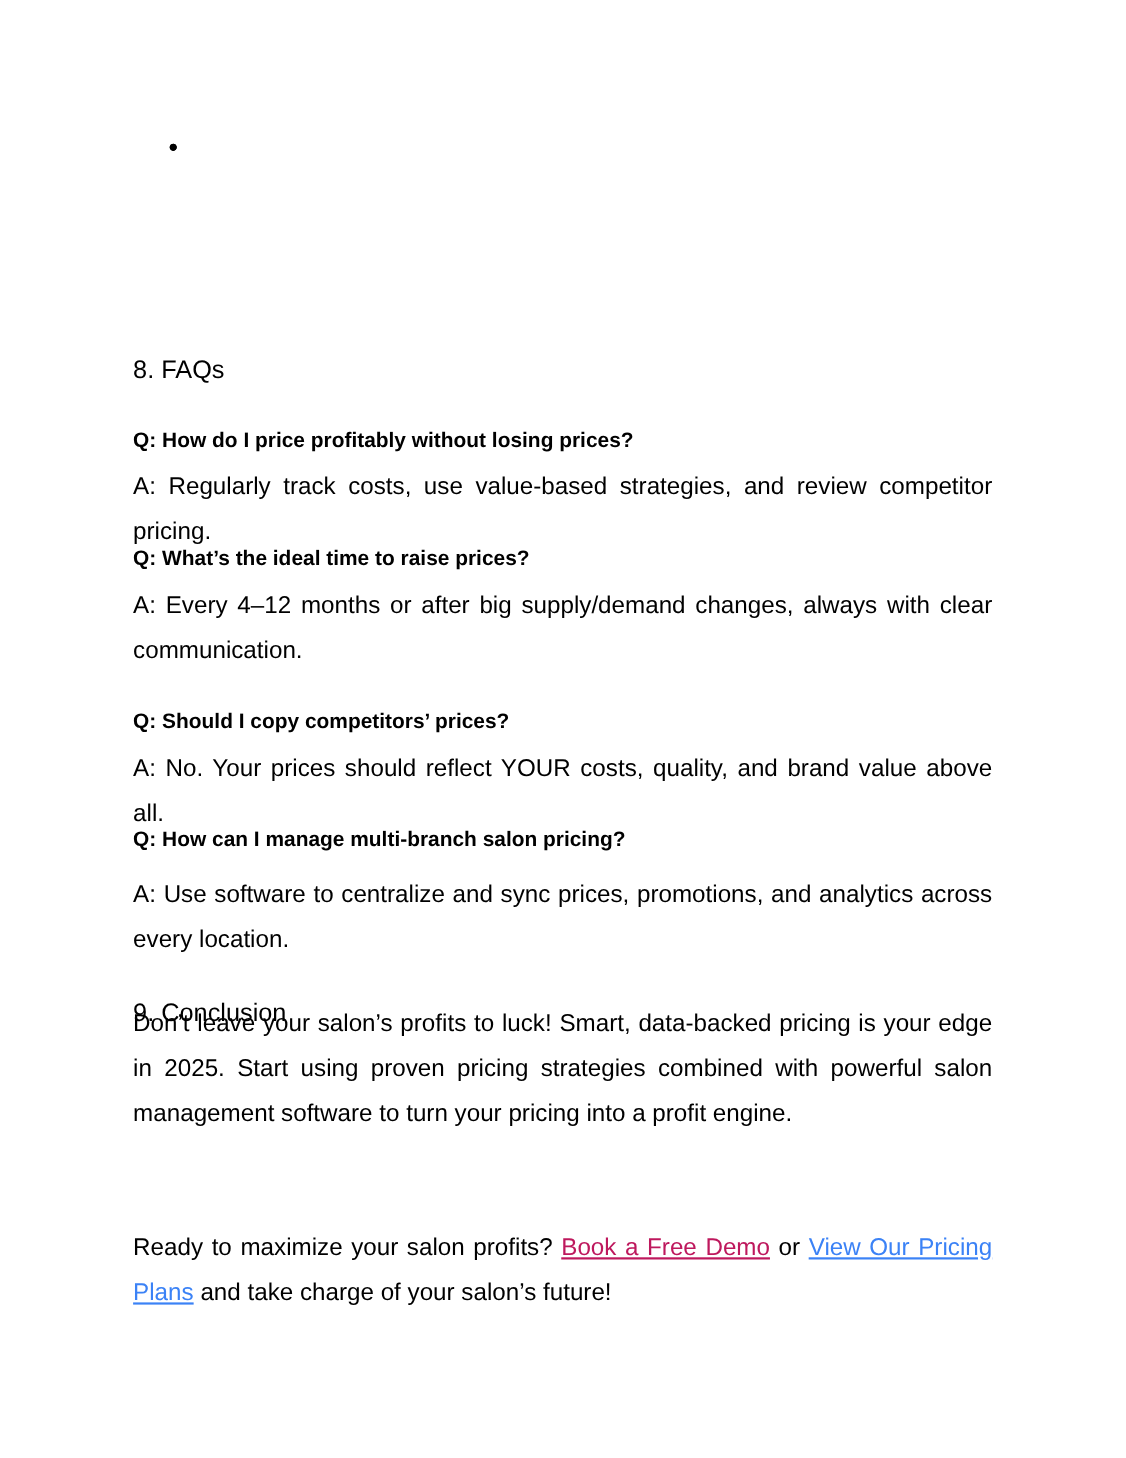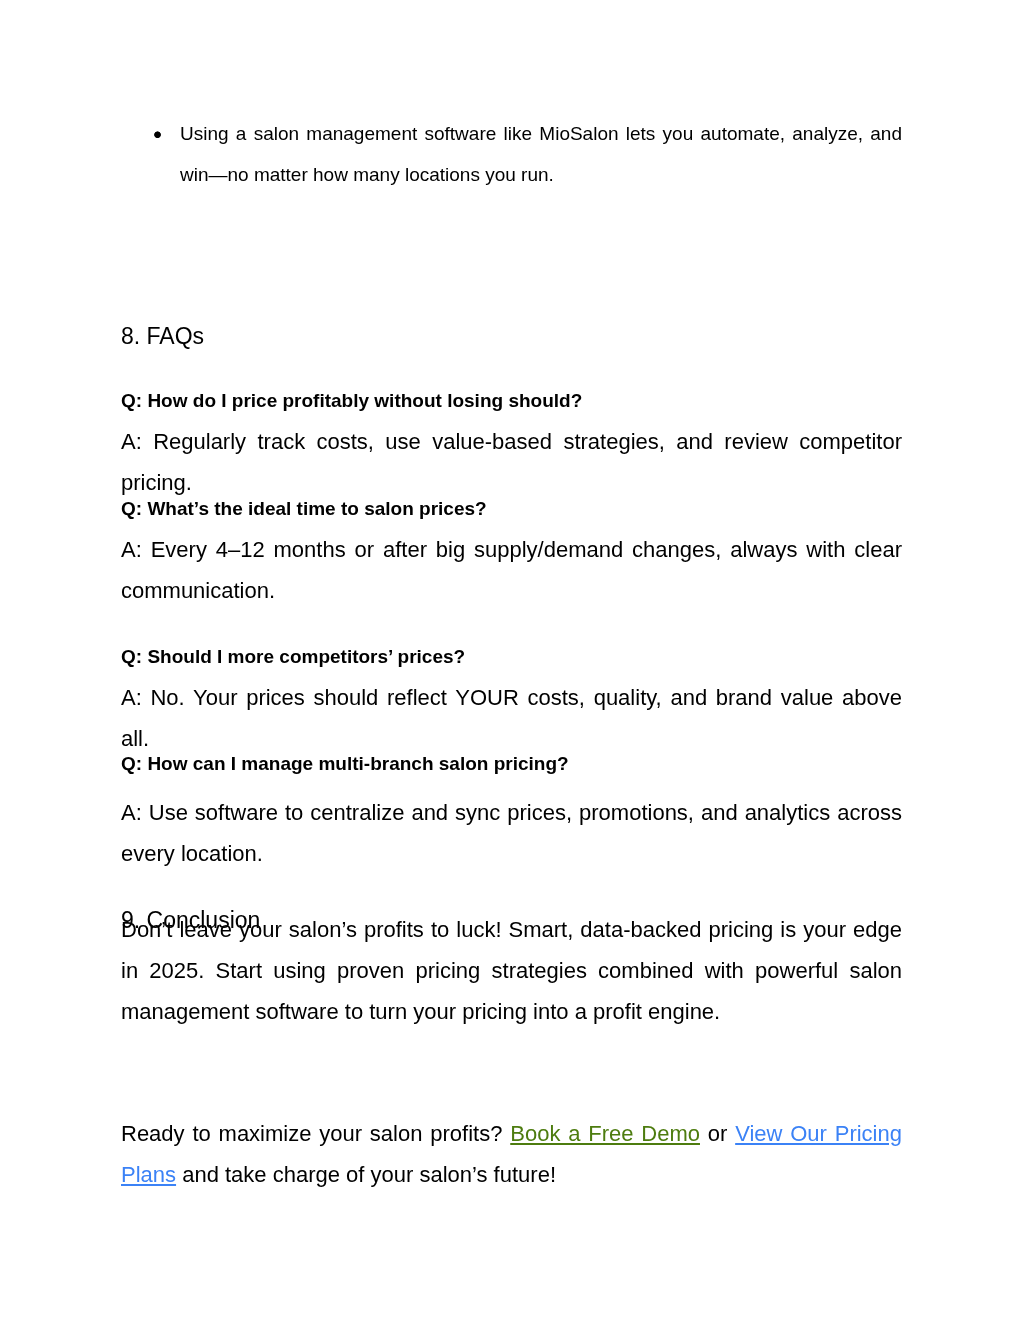--- a/index.html
+++ b/index.html
@@ -17,36 +17,36 @@
   .a { position: absolute; left: 0; width: 781px; }
   .link { color: #1155cc; text-decoration: underline; cursor: pointer; }
 </style>
 </head>
 <body>
 
 <div class="page">
 
   <ul class="bullets">
     <li><span class="dot">●</span></li>
-    <li><span class="dot">●</span><span>Using a salon management software like MioSalon lets you automate, analyze, and win—no matter how many locations you run.</span></li>
+    <li><span class="dot">●</span></li>
   </ul>
 
   <h2 class="h2" style="top:321px">8. FAQs</h2>
 
-  <p class="q" style="top:380px">Q: How do I price profitably without losing should?</p>
+  <p class="q" style="top:380px">Q: How do I price profitably without losing prices?</p>
   <p class="p a" style="top:421px">A: Regularly track costs, use value-based strategies, and review competitor pricing.</p>
 
-  <p class="q" style="top:488px">Q: What’s the ideal time to salon prices?</p>
+  <p class="q" style="top:488px">Q: What’s the ideal time to raise prices?</p>
   <p class="p a" style="top:529px">A: Every 4–12 months or after big supply/demand changes, always with clear communication.</p>
 
-  <p class="q" style="top:636px">Q: Should I more competitors’ prices?</p>
+  <p class="q" style="top:636px">Q: Should I copy competitors’ prices?</p>
   <p class="p a" style="top:677px">A: No. Your prices should reflect YOUR costs, quality, and brand value above all.</p>
 
   <p class="q" style="top:743px">Q: How can I manage multi-branch salon pricing?</p>
   <p class="p a" style="top:792px">A: Use software to centralize and sync prices, promotions, and analytics across every location.</p>
 
   <h2 class="h2" style="top:905px">9. Conclusion</h2>
 
   <p class="p a" style="top:909px">Don’t leave your salon’s profits to luck! Smart, data-backed pricing is your edge in 2025. Start using proven pricing strategies combined with powerful salon management software to turn your pricing into a profit engine.</p>
 
-  <p class="p a" style="top:1113px"><span>Ready to maximize your salon profits? </span><a class="link" style="color: #4d7c0f; text-decoration: underline;">Book a Free Demo</a><span> or </span><a class="link" style="color: #3b82f6; margin-top: 28px;">View Our Pricing Plans</a><span> and take charge of your salon’s future!</span></p>
+  <p class="p a" style="top:1113px"><span>Ready to maximize your salon profits? </span><a class="link" style="color: #be185d; text-decoration: underline;">Book a Free Demo</a><span> or </span><a class="link" style="color: #3b82f6; margin-top: 28px;">View Our Pricing Plans</a><span> and take charge of your salon’s future!</span></p>
 
 </div>
 
 </body></html>

